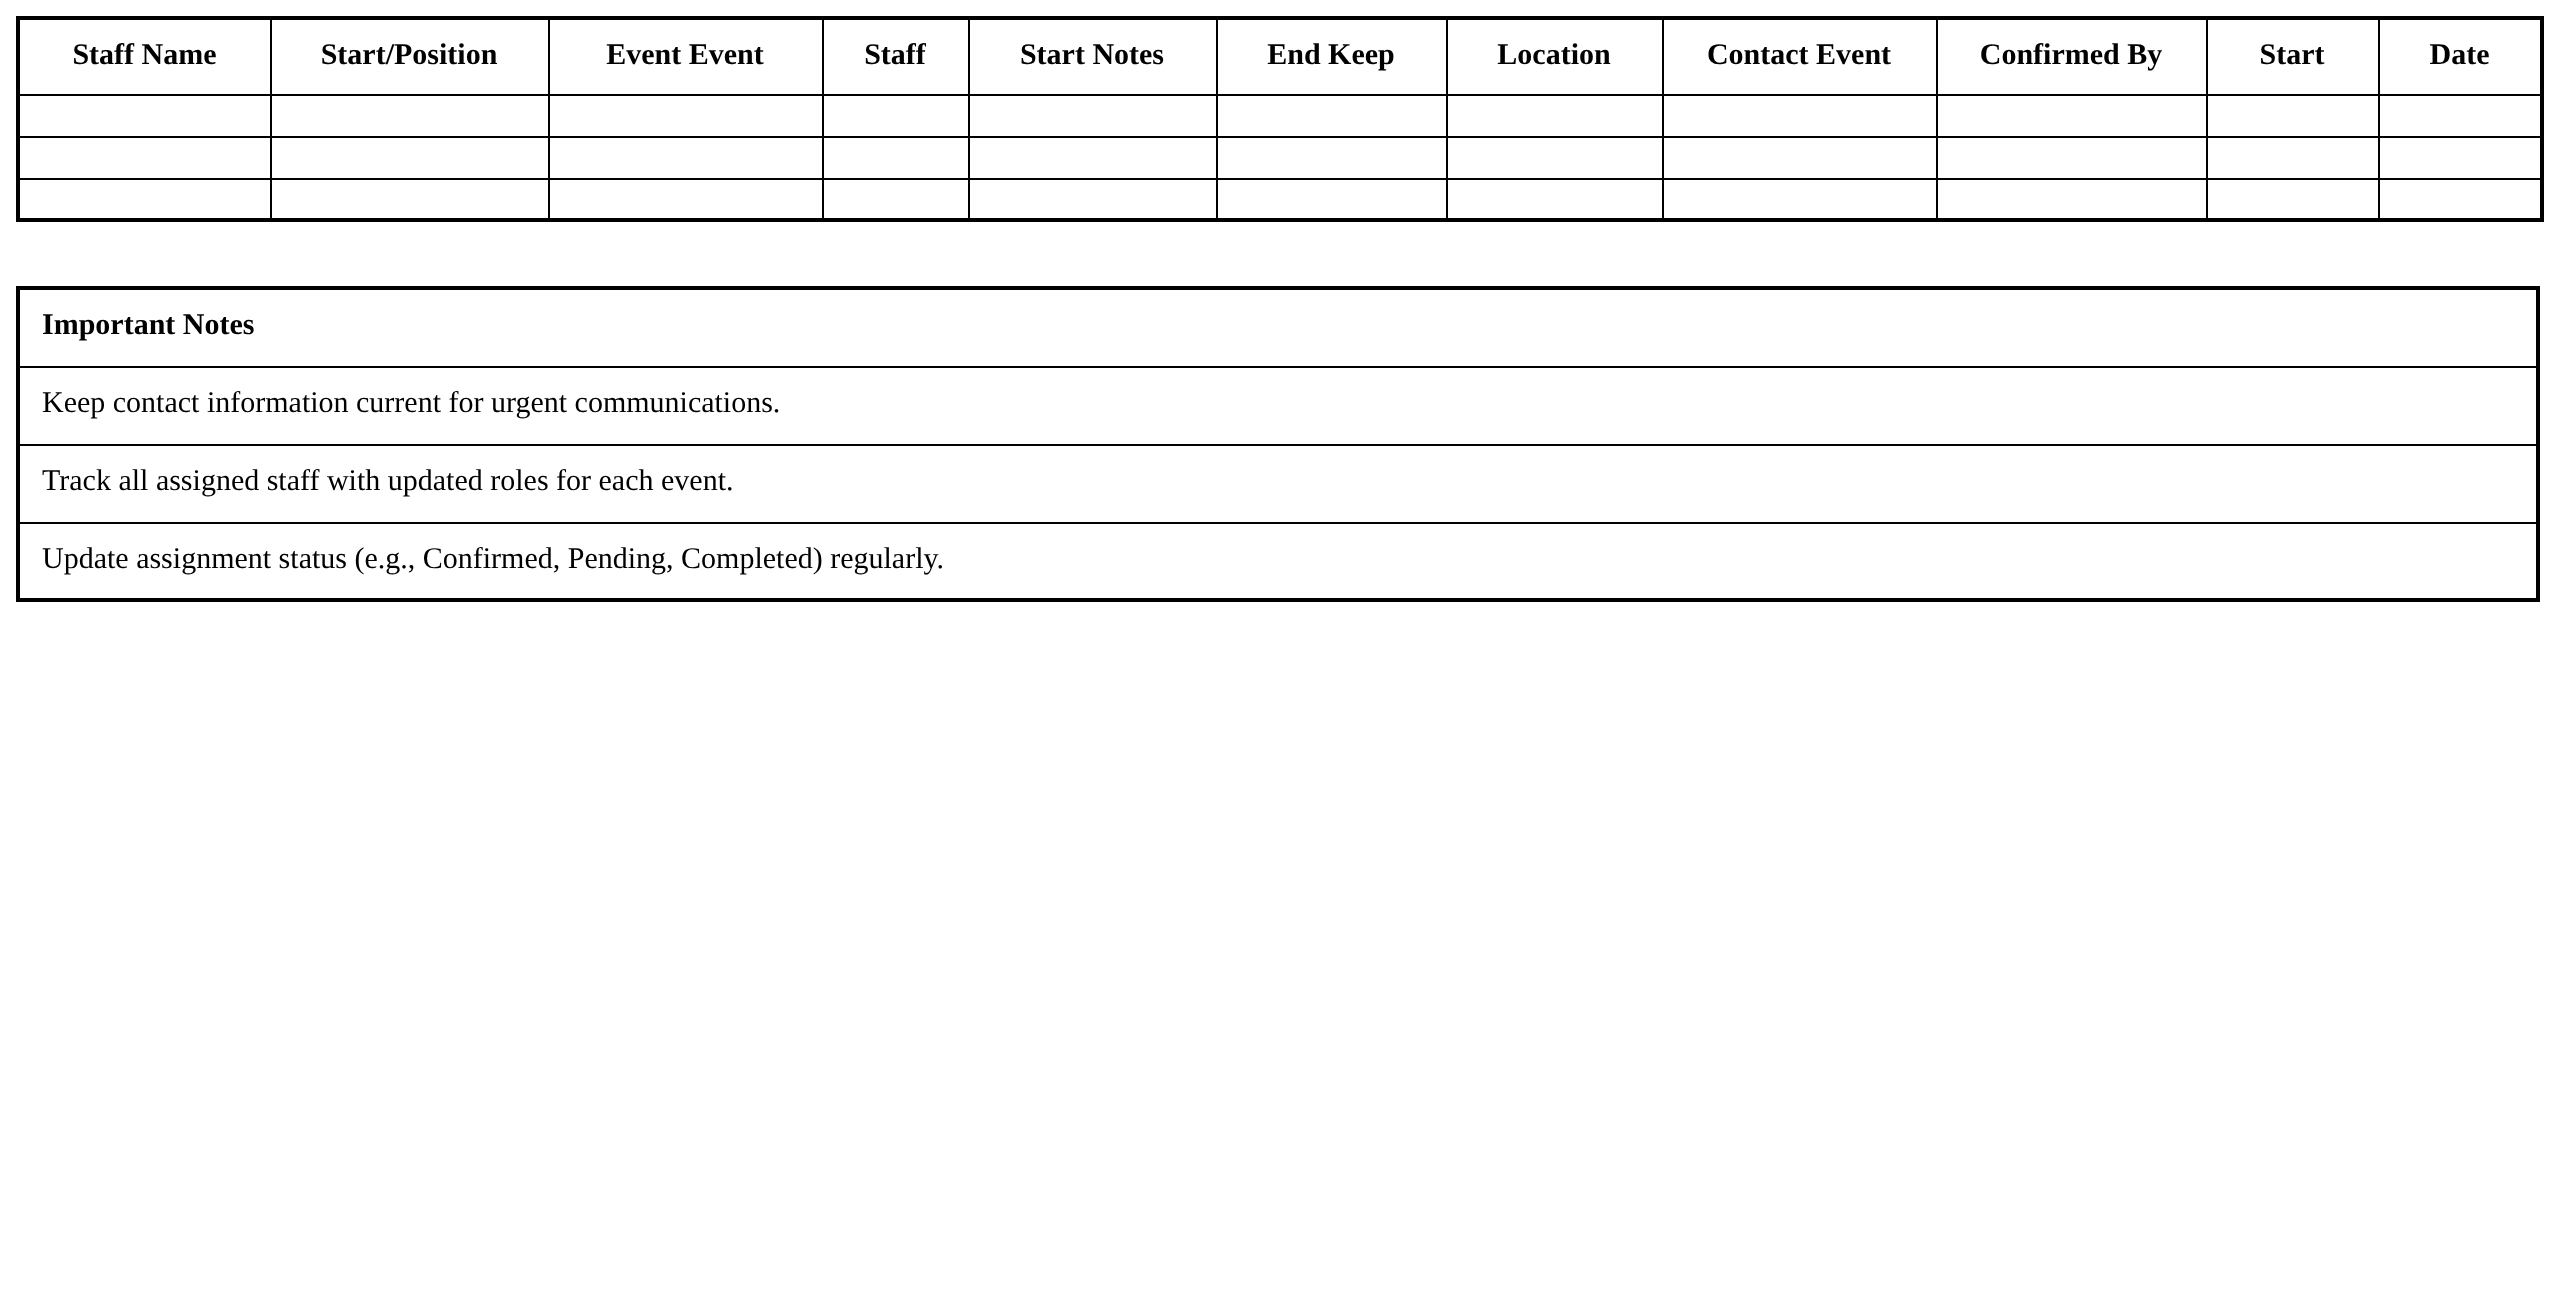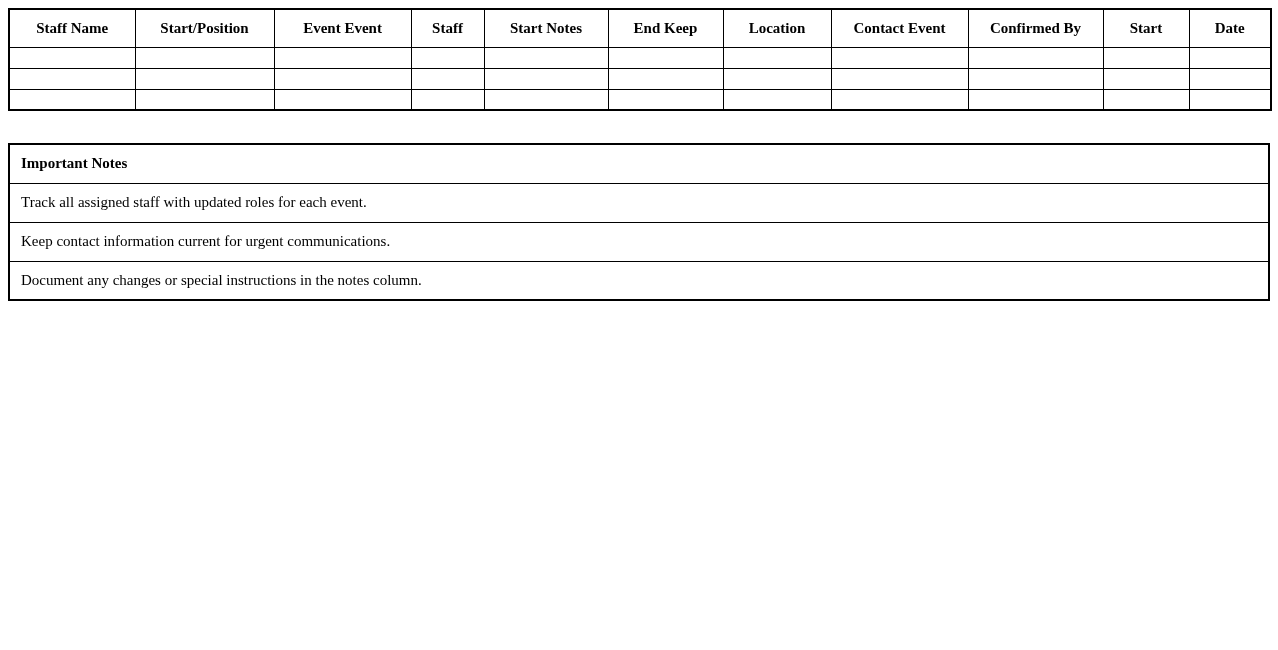--- a/index.html
+++ b/index.html
@@ -133,24 +133,24 @@
       </tr>
     </tbody>
   </table>
 
   <table class="notes-table">
     <tbody>
       <tr>
         <td class="notes-title-cell">Important Notes</td>
       </tr>
       <tr>
+        <td>Keep contact information current for urgent communications.</td>
+      </tr>
+      <tr>
         <td>Track all assigned staff with updated roles for each event.</td>
       </tr>
       <tr>
-        <td>Keep contact information current for urgent communications.</td>
-      </tr>
-      <tr>
-        <td>Document any changes or special instructions in the notes column.</td>
+        <td>Update assignment status (e.g., Confirmed, Pending, Completed) regularly.</td>
       </tr>
     </tbody>
   </table>
 
 </div>
 
 </body></html>

